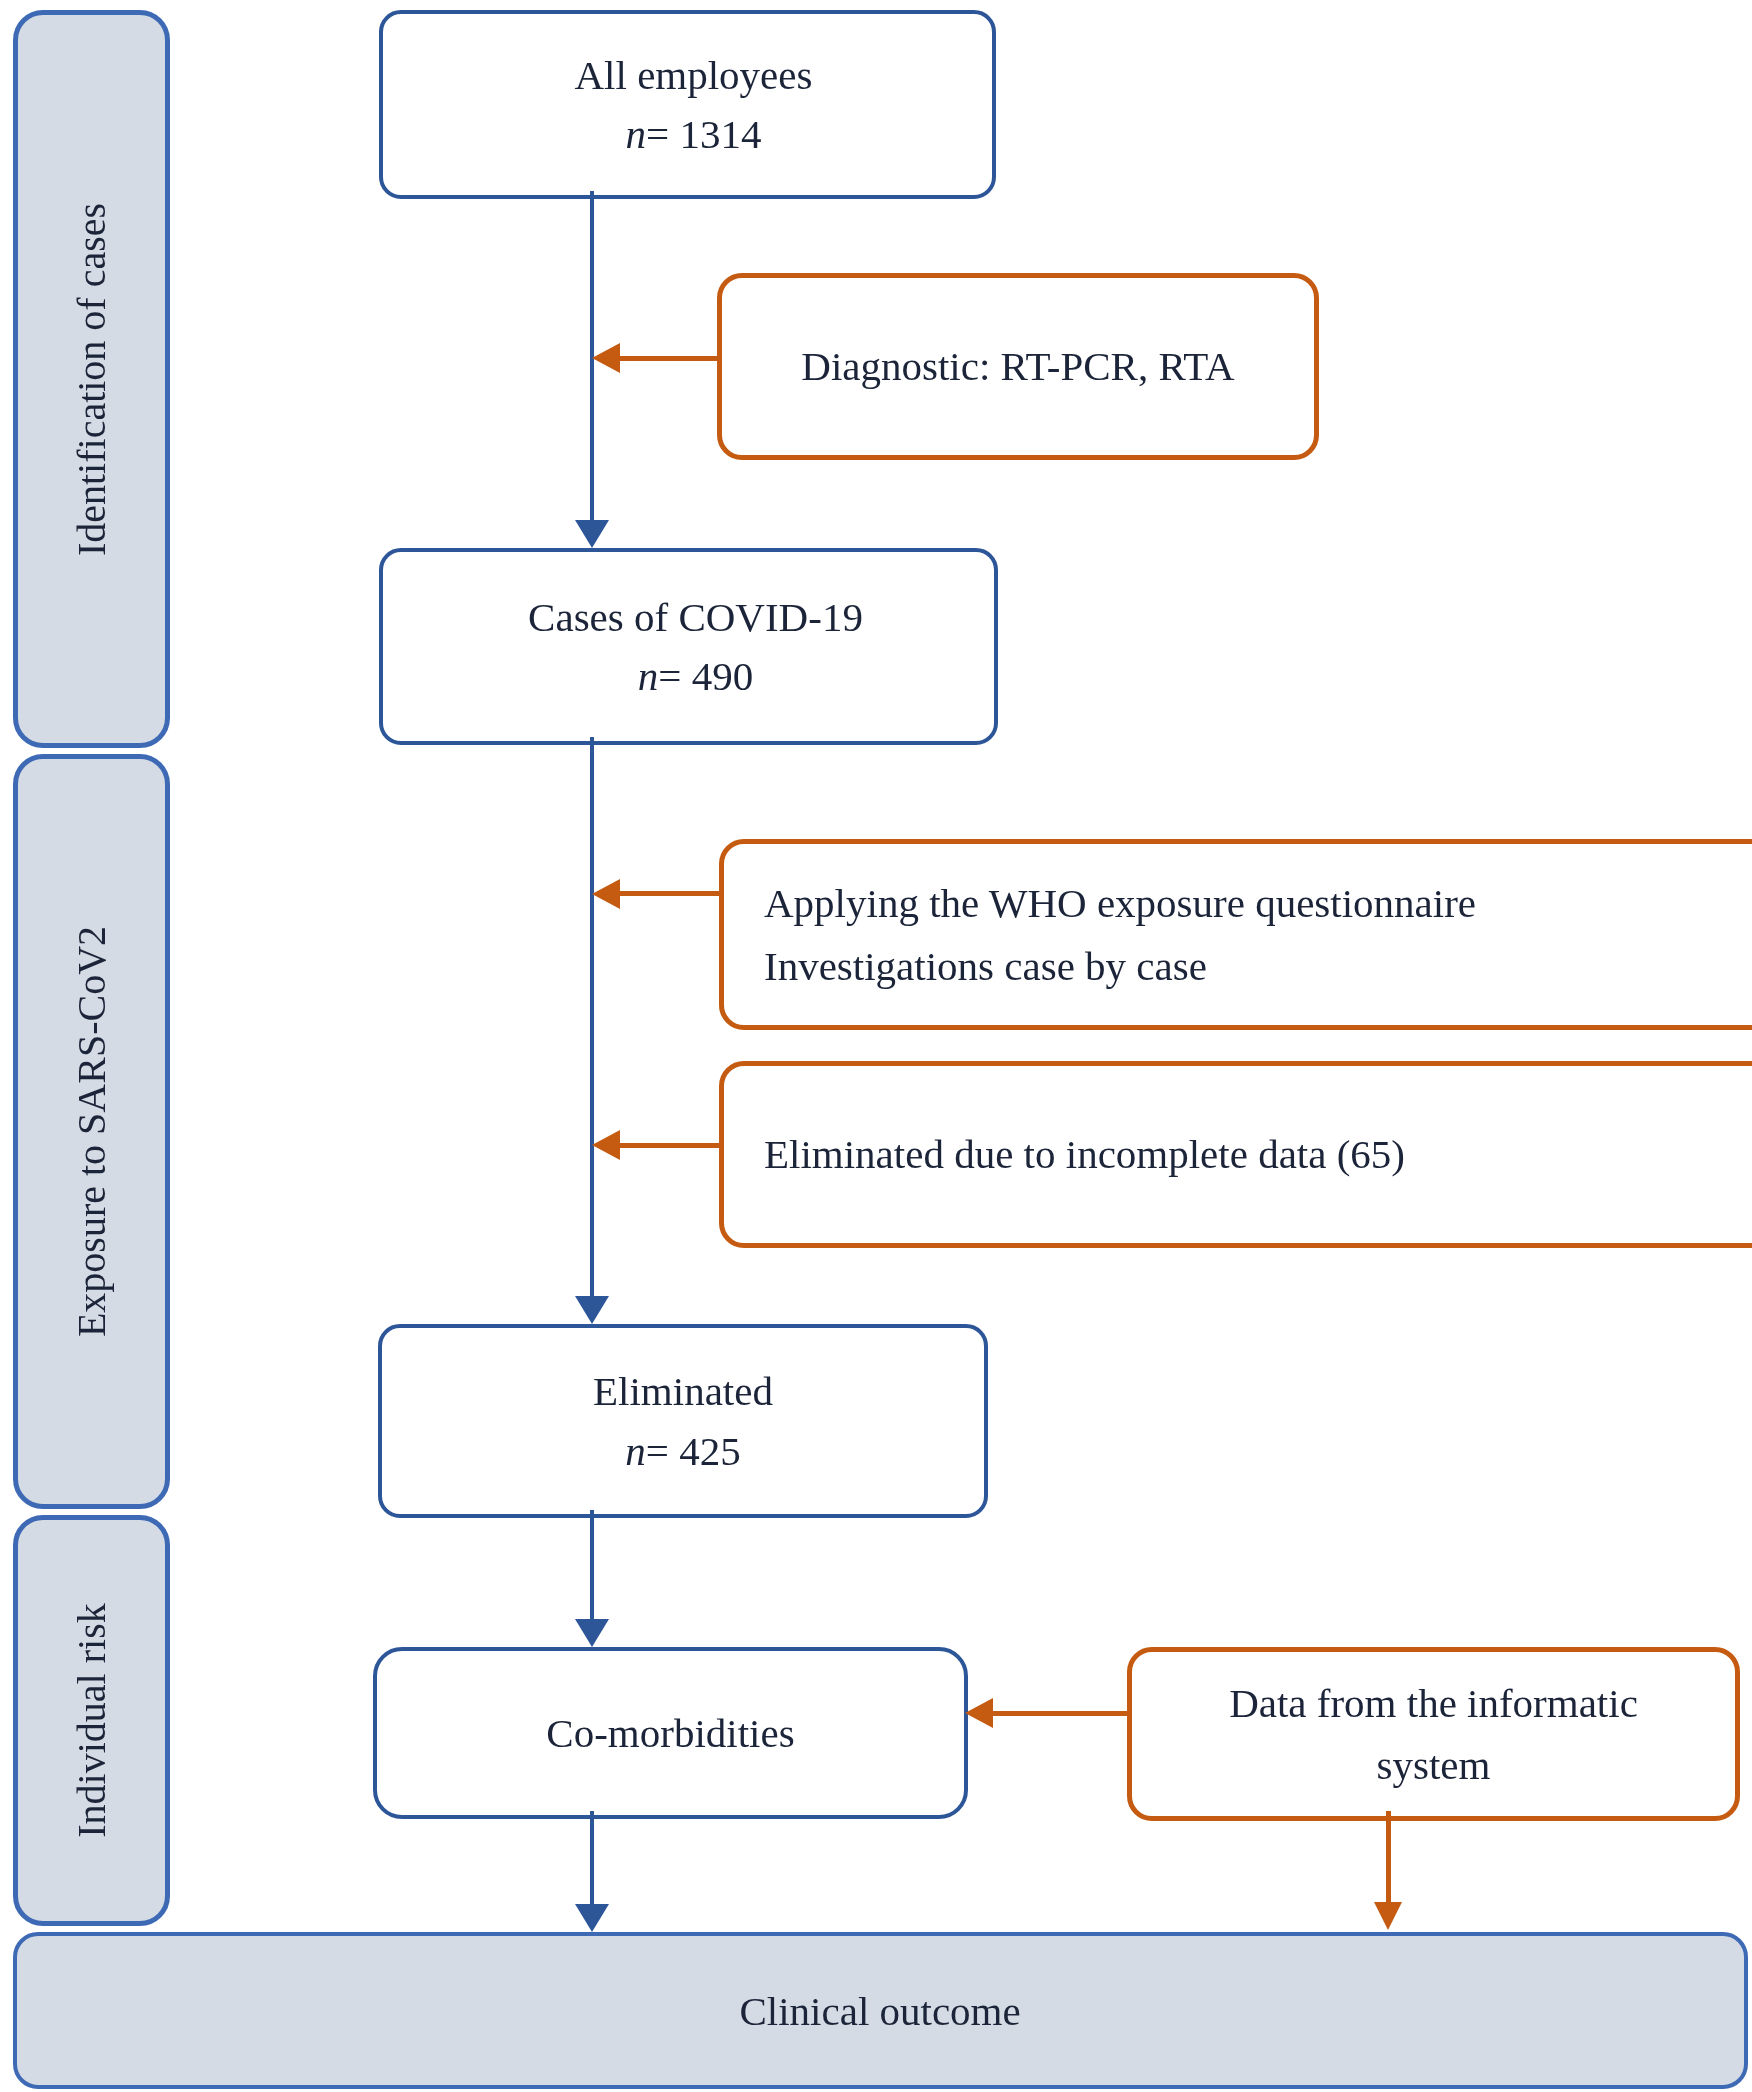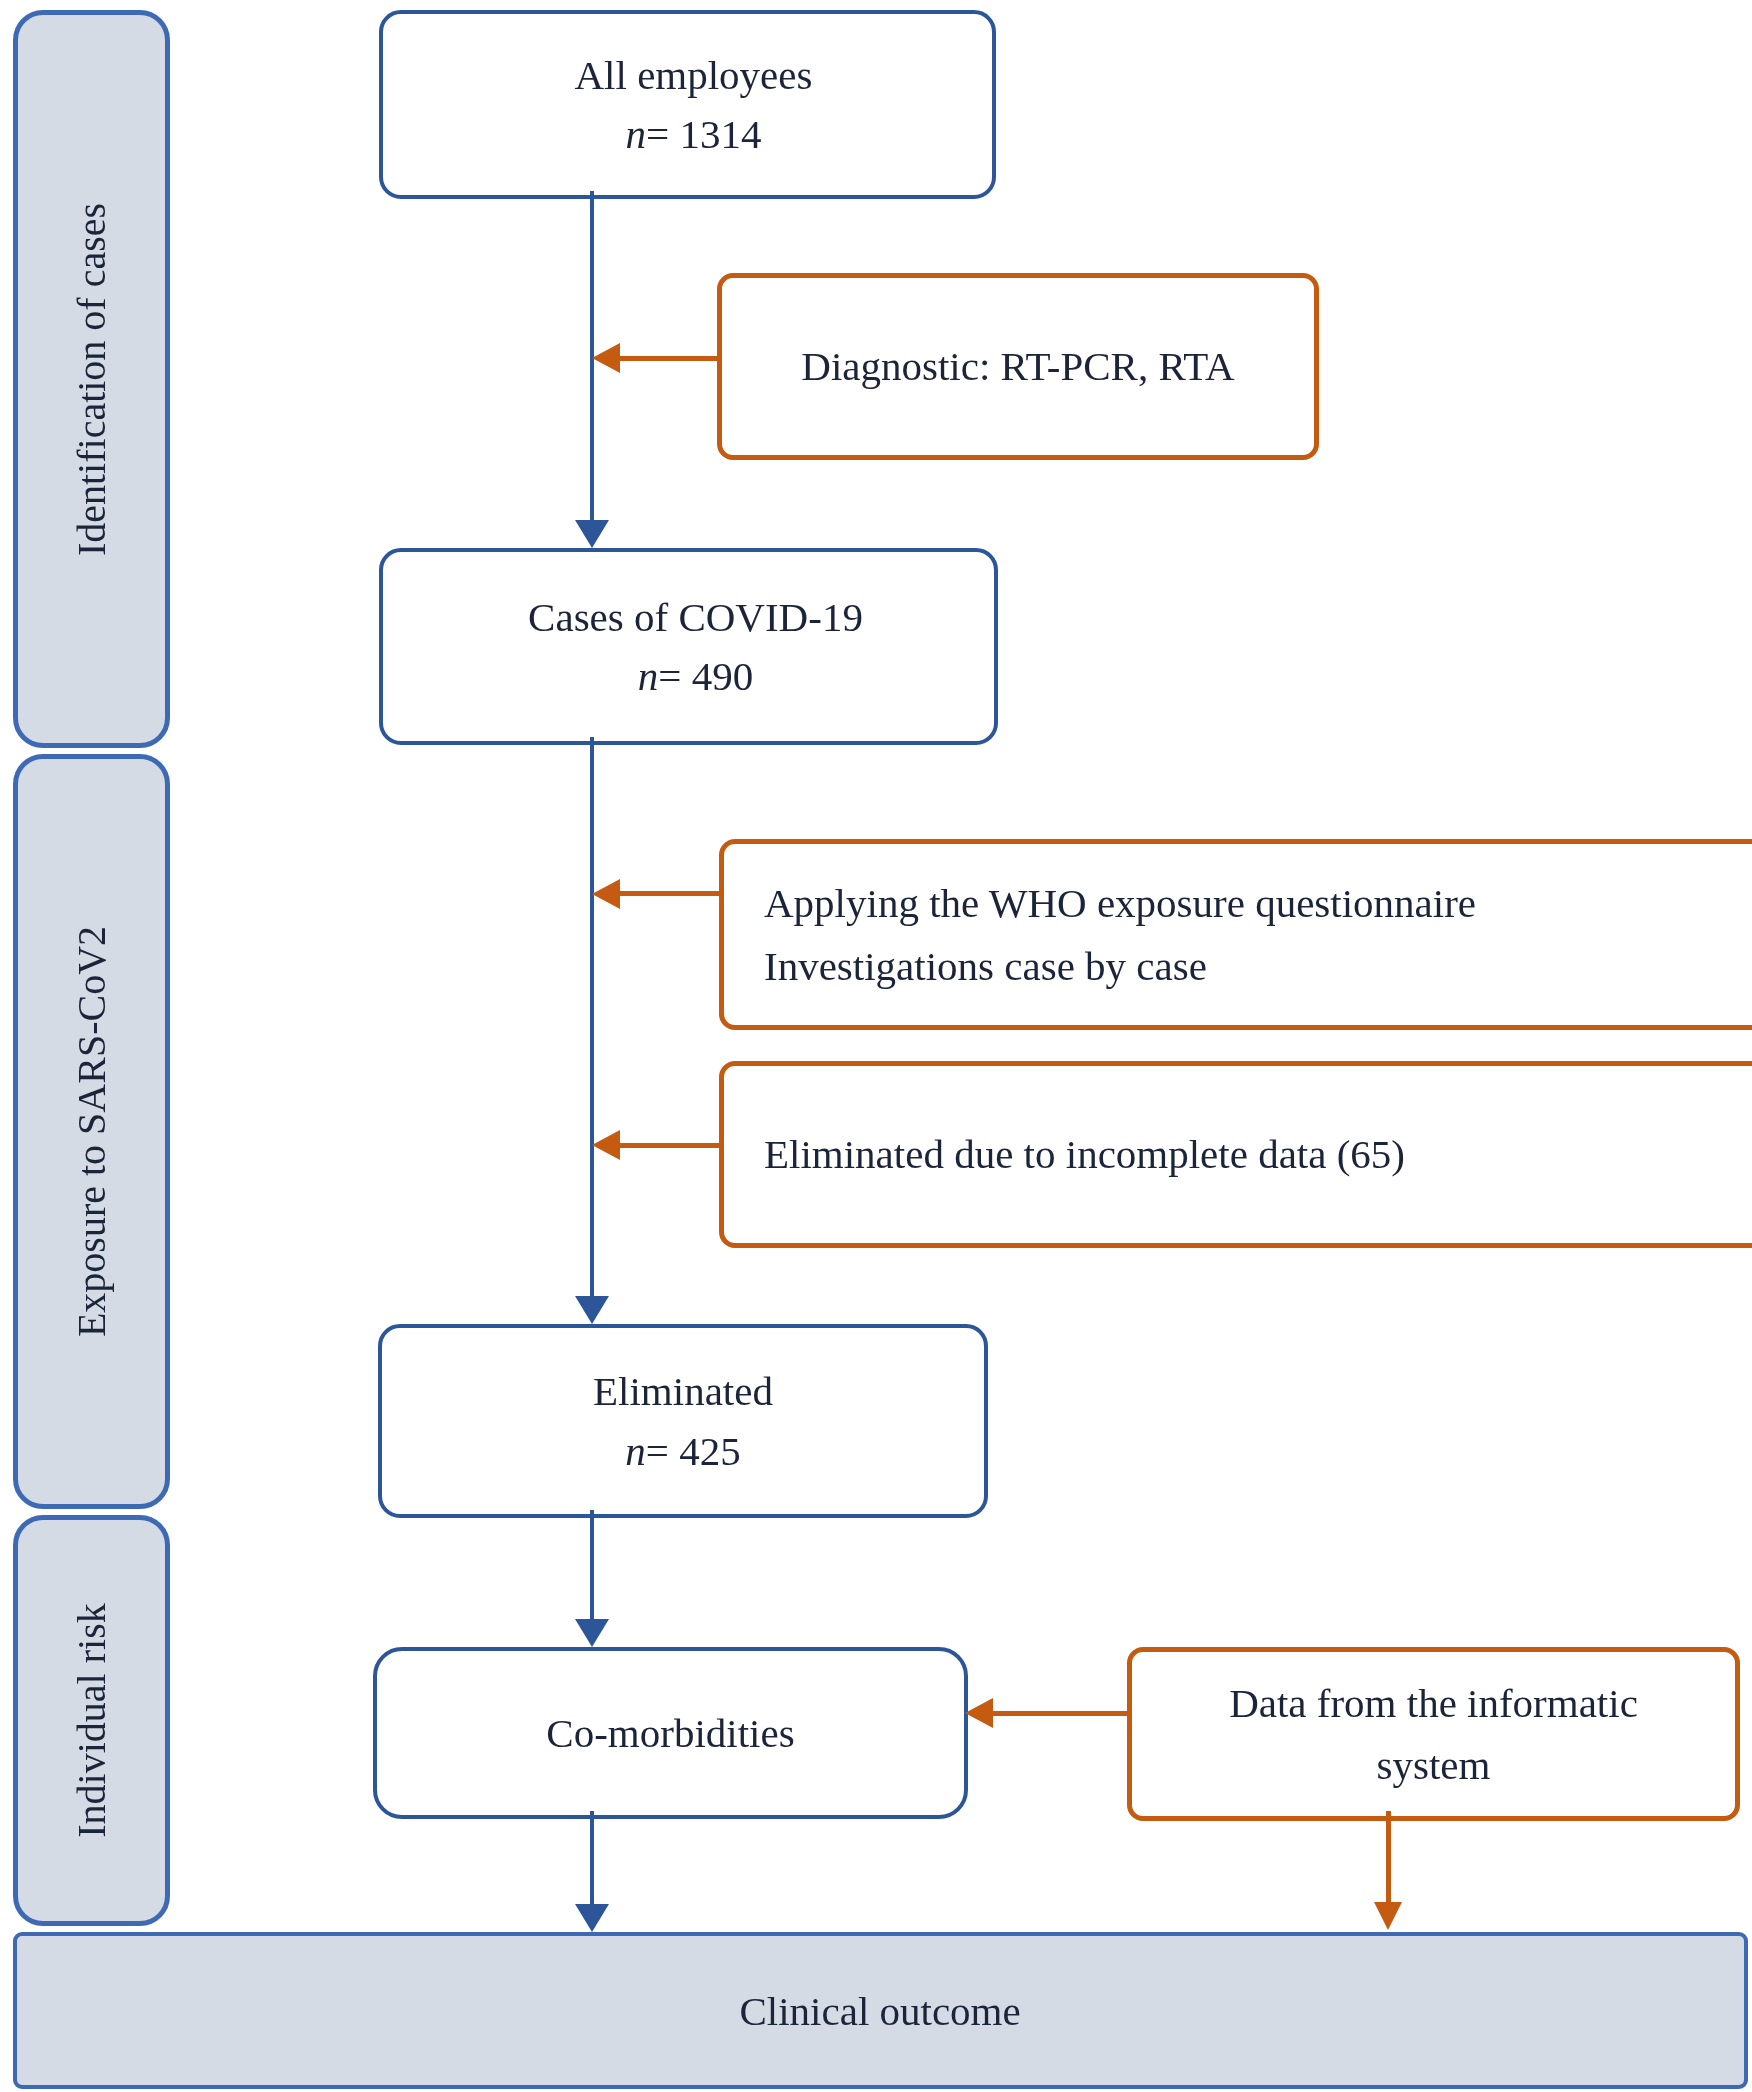--- a/index.html
+++ b/index.html
@@ -43,21 +43,21 @@
     text-align:center;
     font-size:41px;
   }
   .flow-box .nline{margin-top:11.7px;}
   .flow-box .nline i{font-style:italic;}
   
   .ann-box{
     position:absolute;
     background:#ffffff;
     border:5px solid var(--orange);
-    border-radius:16px;
+    border-radius:25px;
     display:flex;flex-direction:column;
     justify-content:center;
     font-size:41px;
   }
   .ann-box .ann-line{line-height:1.52;}
   .ann-left{align-items:flex-start;text-align:left;padding-left:40px;padding-right:17px;}
   .ann-center{align-items:center;text-align:center;}
   
   .outcome-box{
     position:absolute;
@@ -157,18 +157,18 @@
 
   <div class="ann-box ann-center" style="left:1127px;top:1647px;width:603px;height:164px;text-align:center;">
     <div class="ann-line">Data from the informatic</div>
     <div class="ann-line">system</div>
   </div>
   <div class="hline-orange" style="left:992px;top:1711px;width:137px;"></div>
   <div class="head-left-orange" style="left:965px;top:1698px;"></div>
   <div class="vline-orange" style="left:1386px;top:1811px;height:92px;"></div>
   <div class="head-down-orange" style="left:1374px;top:1902px;"></div>
 
-  <div class="outcome-box" style="left:12.6px;top:1932px;width:1727px;height:149px;border-radius:9px;">
+  <div class="outcome-box" style="left:12.6px;top:1932px;width:1727px;height:149px;">
     <span>Clinical outcome</span>
   </div>
 
 </div>
 
 
 </body></html>

